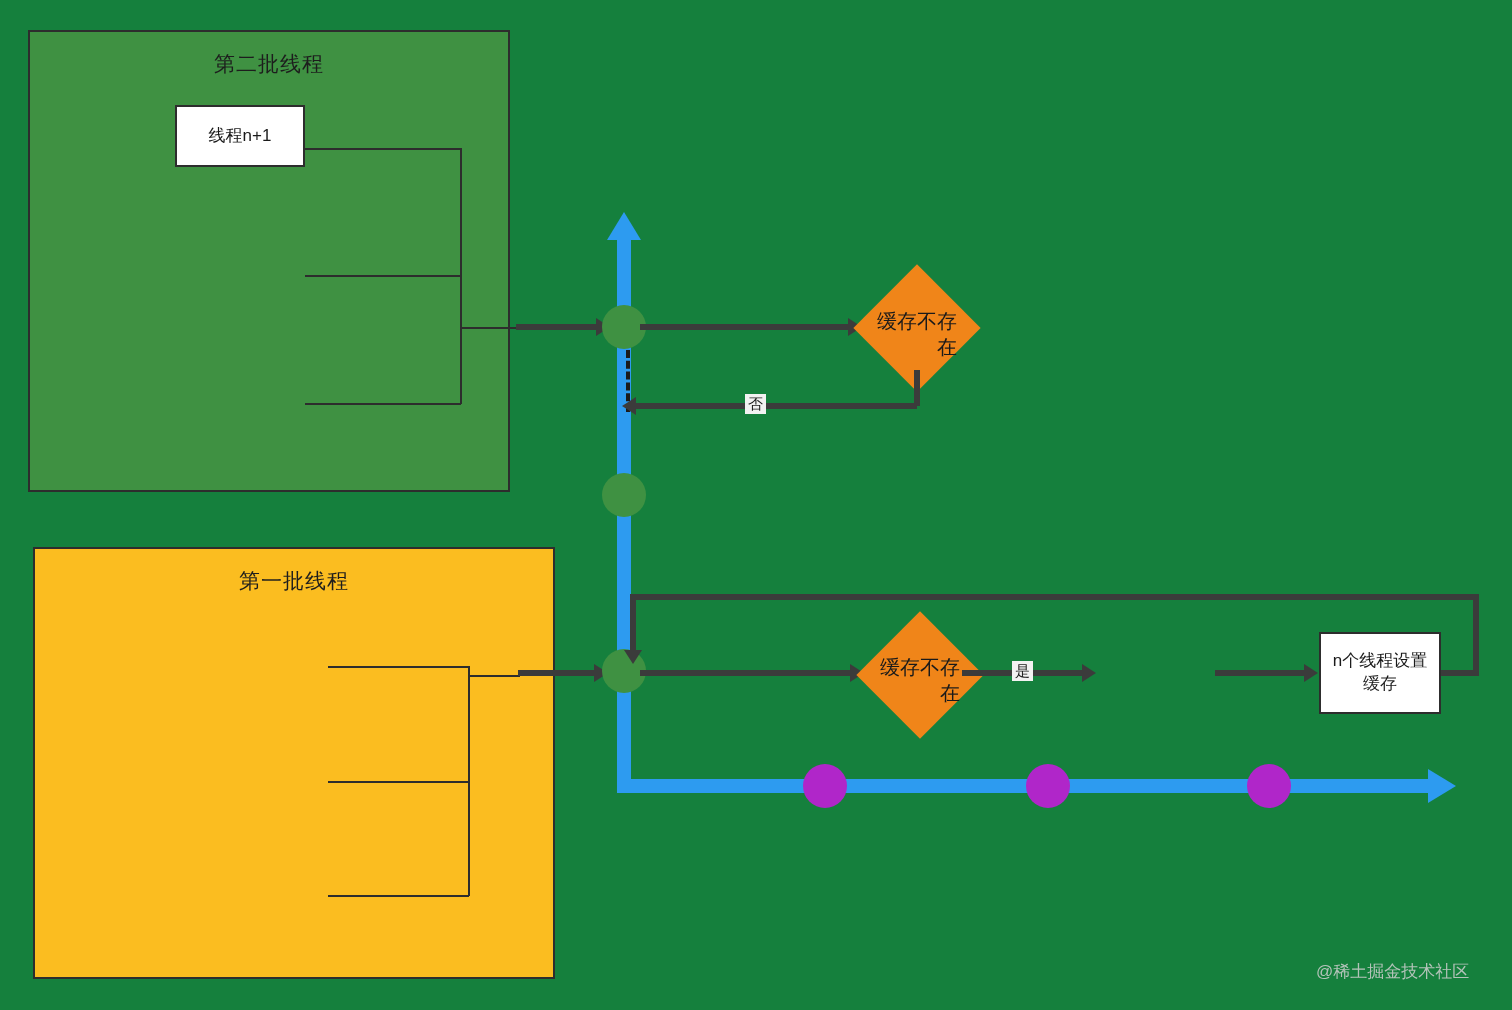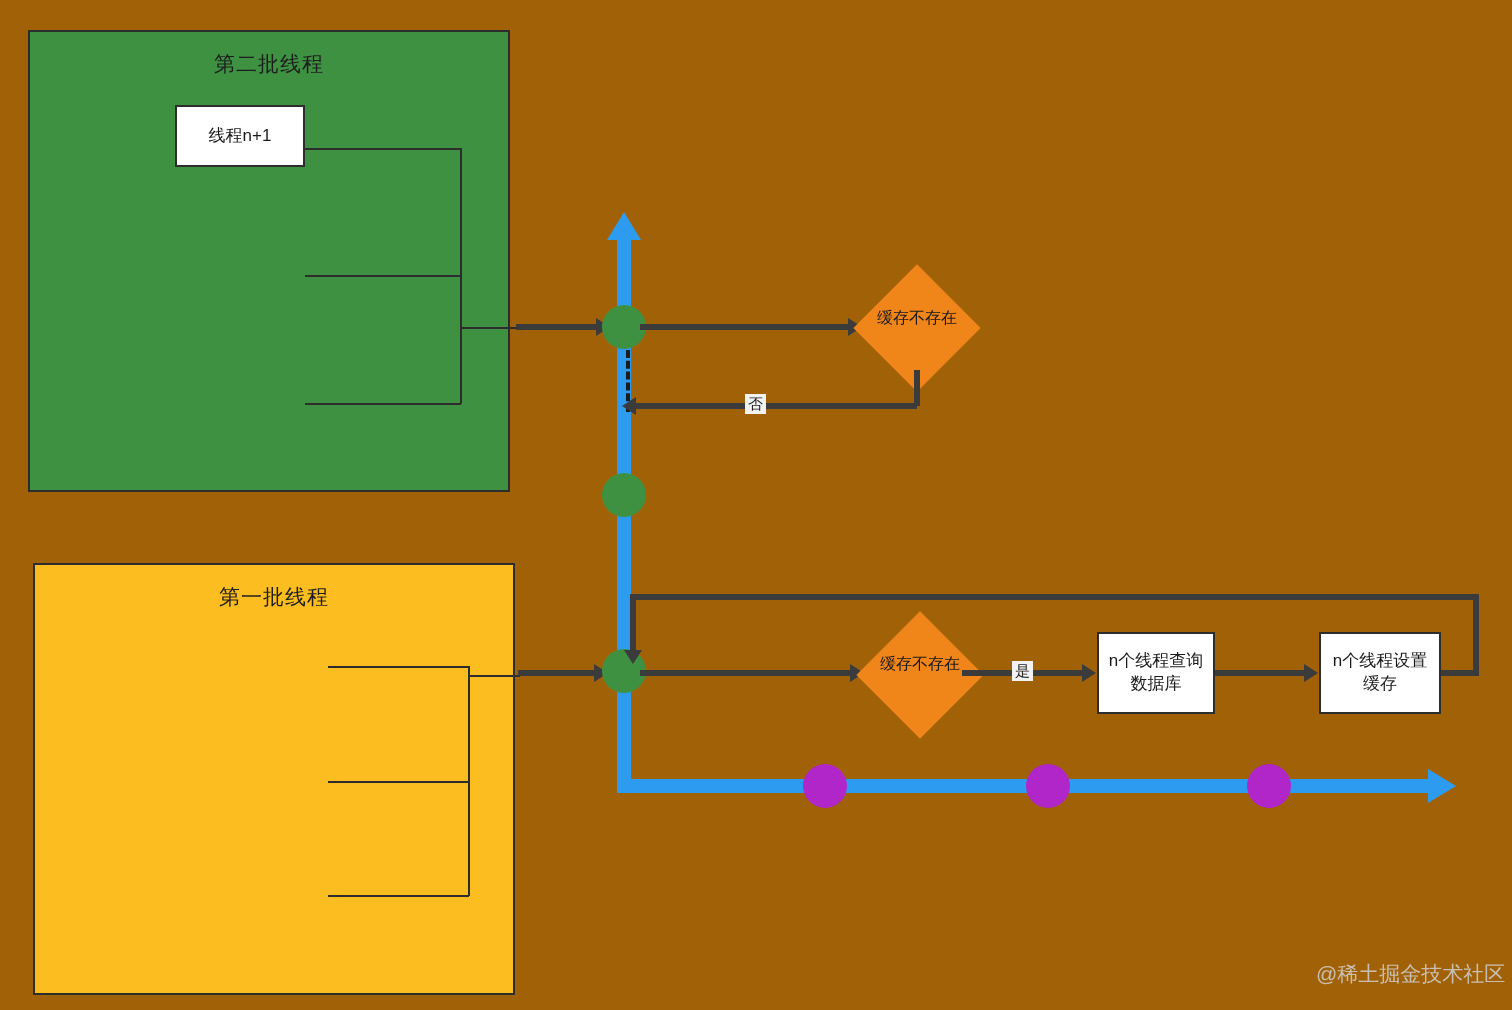--- a/index.html
+++ b/index.html
@@ -7,21 +7,21 @@
     padding: 0;
     background: #000000;
   }
   body {
     font-family: "Liberation Sans", "DejaVu Sans", sans-serif;
   }
   #stage {
     position: relative;
     width: 1512px;
     height: 1010px;
-    background: #a16207;
+    background: #15803d;
     overflow: hidden;
   }
   .swimlane {
     position: absolute;
     border: 2px solid #2d2d2d;
     box-sizing: border-box;
   }
   .lane-green { background: #3f9142; }
   .lane-yellow { background: #fbbd20; }
   .lane-title {
@@ -86,21 +86,21 @@
     border-top: 14px solid #3b3b3b;
   }
   .diamond {
     position: absolute;
     background: #f08519;
     transform: rotate(45deg);
   }
   .diamond-label {
     position: absolute;
     text-align: right;
-    font-size: 16px;
+    font-size: 20px;
     color: #1a1a1a;
     line-height: 1.3;
   }
   .lifeline {
     position: absolute;
     background: #2d9bf0;
   }
   .lifeline-v { width: 14px; }
   .lifeline-h { height: 14px; }
   .life-arrow-up {
@@ -147,21 +147,21 @@
     position: absolute;
     color: #242424;
     font-size: 14px;
     line-height: 1.25;
     text-align: center;
     white-space: nowrap;
   }
   .watermark {
     position: absolute;
     color: #cfcfcf;
-    font-size: 21px;
+    font-size: 17px;
     opacity: 0.85;
     white-space: nowrap;
   }
 </style>
 </head>
 <body>
 
 <div id="stage">
 
   <div class="swimlane lane-green" style="left:28px; top:30px; width:482px; height:462px;">
@@ -171,21 +171,21 @@
 
   <div class="connector conn-h" style="left:305px; top:148px; width:156px;"></div>
   <div class="connector conn-h" style="left:305px; top:275px; width:156px;"></div>
   <div class="connector conn-h" style="left:305px; top:403px; width:156px;"></div>
   <div class="connector conn-v" style="left:460px; top:148px; width:2px; height:256px;"></div>
   <div class="connector conn-h" style="left:460px; top:327px; width:58px;"></div>
 
   <div class="flow-h" style="left:516px; top:324px; width:88px;"></div>
   <div class="arrow-right" style="left:596px; top:318px;"></div>
 
-  <div class="swimlane lane-yellow" style="left:33px; top:547px; width:482px; height:432px;margin-top:16px;">
+  <div class="swimlane lane-yellow" style="left:33px; top:547px; width:522px; height:432px;">
     <div class="lane-title">第一批线程</div>
   </div>
 
   <div class="connector conn-h" style="left:328px; top:666px; width:141px;"></div>
   <div class="connector conn-h" style="left:328px; top:781px; width:141px;"></div>
   <div class="connector conn-h" style="left:328px; top:895px; width:141px;"></div>
   <div class="connector conn-v" style="left:468px; top:666px; width:2px; height:230px;"></div>
   <div class="connector conn-h" style="left:468px; top:675px; width:52px;"></div>
 
   <div class="flow-h" style="left:518px; top:670px; width:86px;"></div>
@@ -220,21 +220,20 @@
   <div class="flow-h" style="left:640px; top:670px; width:215px;"></div>
   <div class="arrow-right" style="left:850px; top:664px;"></div>
 
   <div class="diamond" style="left:875px; top:630px; width:90px; height:90px;"></div>
   <div class="diamond-label" style="left:880px; top:654px; width:80px;">缓存不存在</div>
 
   <div class="flow-h" style="left:962px; top:670px; width:126px;"></div>
   <div class="arrow-right" style="left:1082px; top:664px;"></div>
   <div class="edge-label" style="left:1012px; top:661px;">是</div>
 
-  <div class="node-box" style="left:1097px; top:632px; width:118px; height:82px;">n个线程查询数据库</div>
 
   <div class="flow-h" style="left:1215px; top:670px; width:95px;"></div>
   <div class="arrow-right" style="left:1304px; top:664px;"></div>
 
   <div class="node-box" style="left:1319px; top:632px; width:122px; height:82px;">n个线程设置缓存</div>
 
   <div class="flow-h" style="left:1441px; top:670px; width:38px;"></div>
   <div class="flow-v" style="left:1473px; top:594px; height:80px;"></div>
   <div class="flow-h" style="left:630px; top:594px; width:849px;"></div>
   <div class="flow-v" style="left:630px; top:594px; height:62px;"></div>

